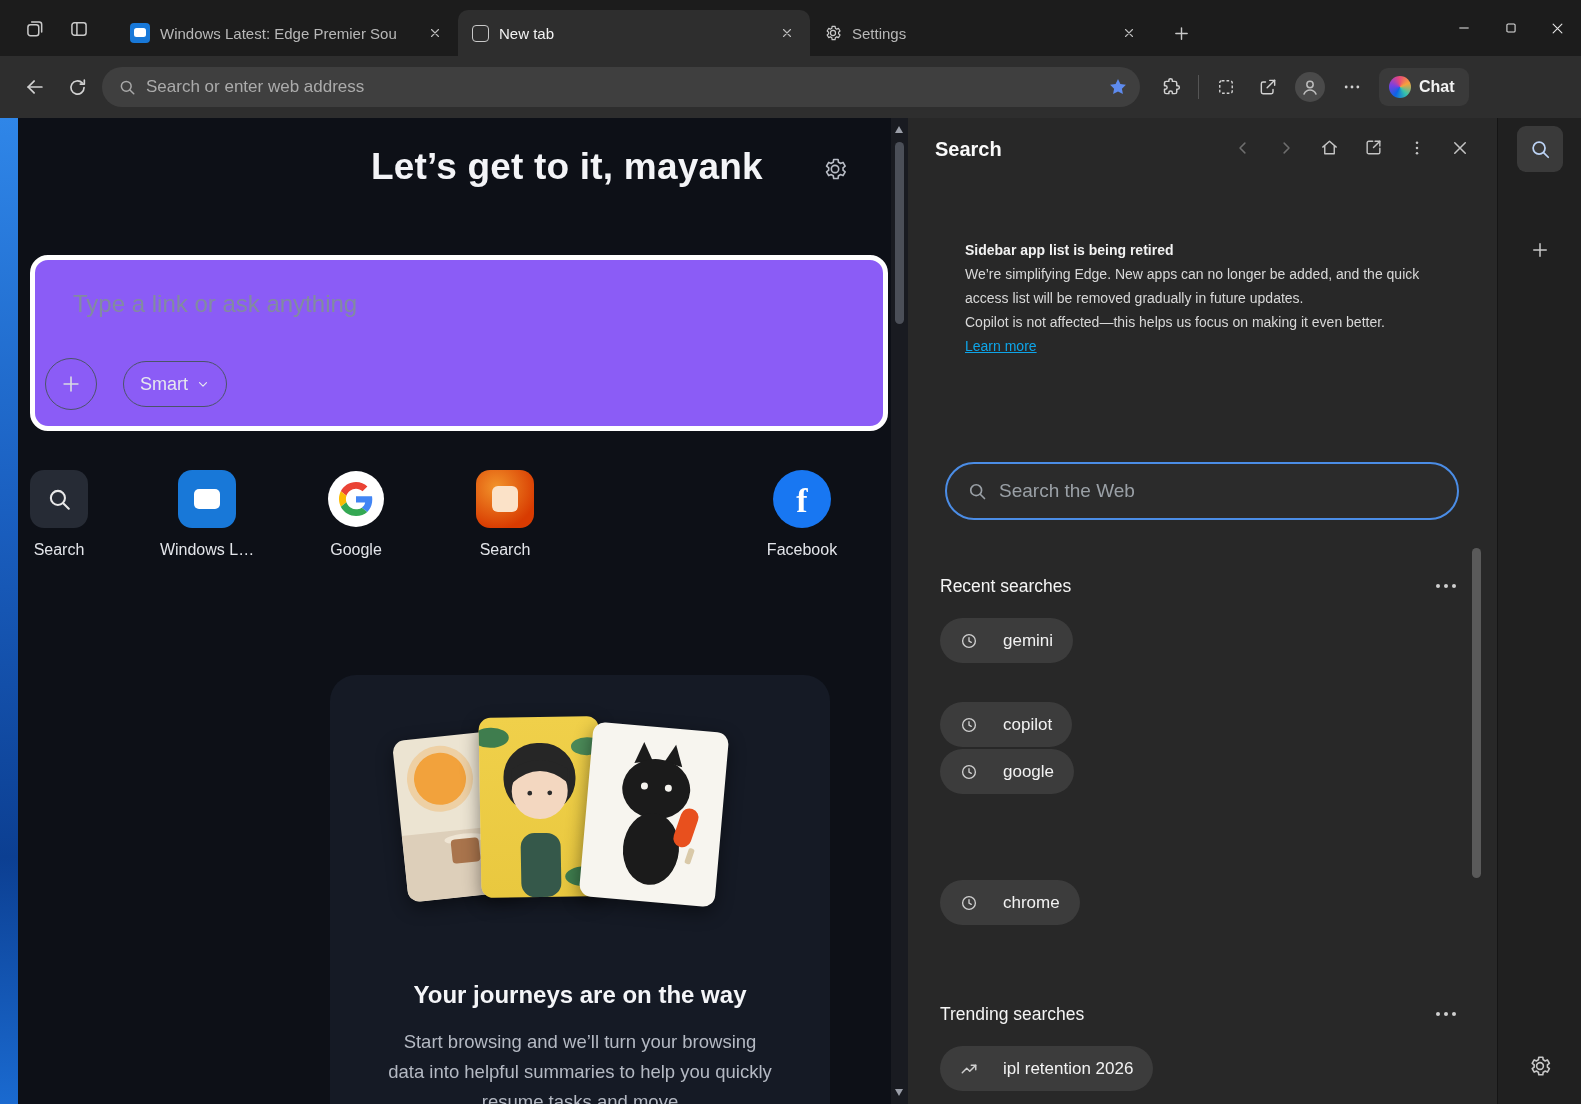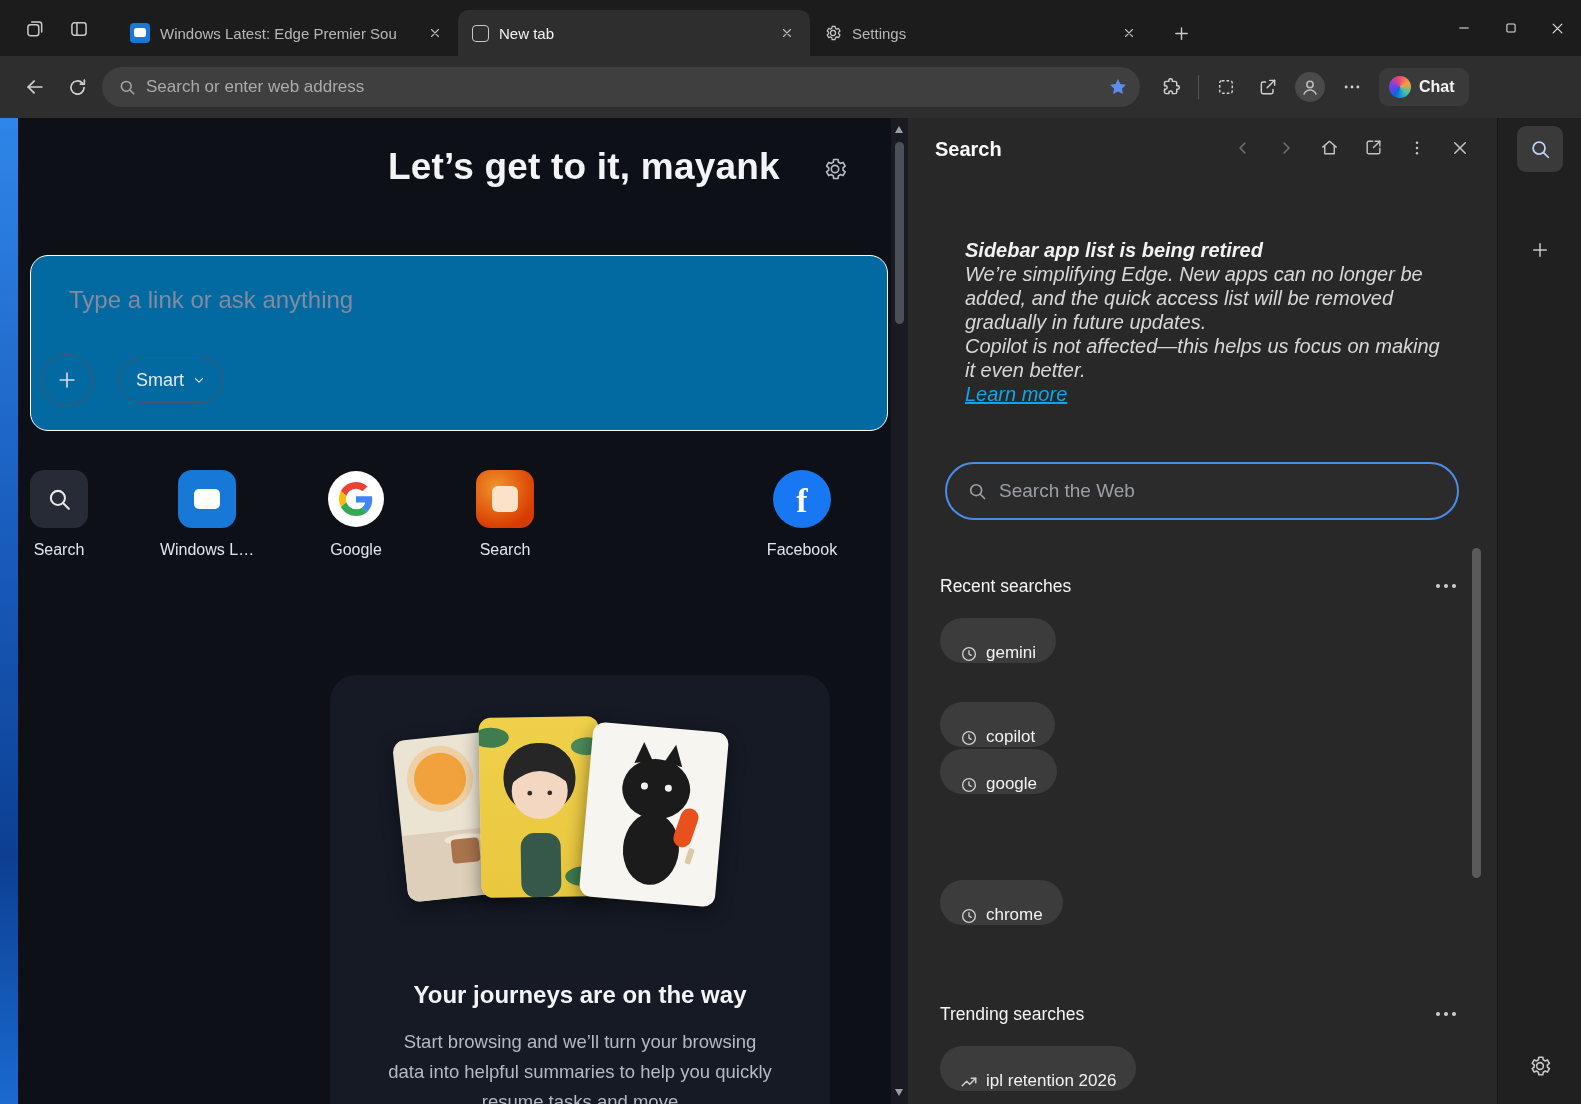--- a/index.html
+++ b/index.html
@@ -42,25 +42,25 @@
               padding:0 14px 0 10px; margin-left:6px; color:#f2f2f2; font-size:16px; font-weight:700; flex:none; }
   .copilot-orb { width:22px; height:22px; border-radius:50%;
                  background:conic-gradient(from 210deg,#0b63e5,#7a3fe0,#e8467c,#f6a23b,#37c5ab,#0b63e5); }
 
   
   .content { position:absolute; top:118px; left:0; right:0; bottom:0; display:flex; }
   .wallpaper { width:18px; background:linear-gradient(180deg,#2f86e8 0%,#1a5fc0 40%,#0c3f92 75%,#1a6ad0 100%); flex:none; }
 
   
   .newtab { position:relative; width:890px; flex:none; background:#0d1017; overflow:hidden; }
-  .greeting { position:absolute; left:370px; top:28px; font-size:37px; font-weight:700; color:#f3f4f7; letter-spacing:.2px; }
+  .greeting { position:absolute; left:353px; top:28px; font-size:37px; font-weight:700; color:#f3f4f7; letter-spacing:.2px; }
   .greet-gear { position:absolute; left:804px; top:38px; color:#b9bdc6; }
 
   .nt-searchbox { position:absolute; left:12px; top:137px; width:858px; height:176px; border-radius:18px;
-                  background:#0369a1; border:1px solid #ffffff; }
+                  background:#8b5cf6; border:5px solid #ffffff; }
   .nt-searchbox input { position:absolute; left:38px; top:30px; width:740px; background:transparent; border:none; outline:none;
                         font-size:24px; color:#e8eaf0; font-family:"Liberation Sans","DejaVu Sans",sans-serif; }
   .nt-searchbox input::placeholder { color:#828ba0; }
   .nt-add { position:absolute; left:10px; top:98px; width:52px; height:52px; border-radius:50%; border:1.5px solid #4b5468;
             display:flex; align-items:center; justify-content:center; color:#d7dae2; }
   .nt-smart { position:absolute; left:88px; top:101px; height:46px; border-radius:23px; border:1.5px solid #4b5468;
               display:flex; align-items:center; gap:8px; padding:0 16px; color:#e6e8ee; font-size:18px; }
 
   .shortcut { position:absolute; top:352px; width:116px; display:flex; flex-direction:column; align-items:center; }
   .tile { width:58px; height:58px; border-radius:14px; display:flex; align-items:center; justify-content:center; overflow:hidden; }
@@ -93,37 +93,37 @@
   .tri-up { position:absolute; top:8px; left:4px; width:0; height:0; border-left:4.5px solid transparent; border-right:4.5px solid transparent; border-bottom:7px solid #9a9ea8; }
   .tri-down { position:absolute; bottom:8px; left:4px; width:0; height:0; border-left:4.5px solid transparent; border-right:4.5px solid transparent; border-top:7px solid #9a9ea8; }
 
   
   .sidepanel { position:relative; width:589px; flex:none; background:#282828; overflow:hidden; }
   .sp-title { position:absolute; left:27px; top:20px; font-size:20px; font-weight:700; color:#fafafa; }
   .sp-nav { position:absolute; top:20px; right:28px; display:flex; align-items:center; gap:25px; }
   .sp-nav-btn { color:#c4c4c4; }
   .sp-nav-btn.dim { color:#6e6e6e; }
 
-  .sp-notice { position:absolute; left:57px; top:120px; width:482px; font-size:20px; line-height:24px; color:#d8d8d8;font-style:italic; }
+  .sp-notice { position:absolute; left:57px; top:120px; width:482px; font-size:14px; line-height:24px; color:#d8d8d8; }
   .sp-notice .nt-title { font-weight:700; color:#f2f2f2; }
   .sp-notice a { color:#0ea5e9; text-decoration:underline; }
 
   .sp-search { position:absolute; left:37px; top:344px; width:514px; height:58px; border-radius:29px;
                border:2px solid #4b8de6; background:#2b2b2b; display:flex; align-items:center; padding:0 20px; }
   .sp-search .sps-icon { color:#9aa0a6; margin-right:12px; }
   .sp-search input { flex:1; background:transparent; border:none; outline:none; color:#e8e8e8; font-size:19px;
                      font-family:"Liberation Sans","DejaVu Sans",sans-serif; }
   .sp-search input::placeholder { color:#9aa0a6; }
 
   .sp-heading { position:absolute; left:32px; font-size:17.5px; font-weight:400; color:#f5f5f5; }
   .dots-h { position:absolute; left:528px; display:flex; gap:4px; align-items:center; height:20px; }
   .dots-h i { width:4px; height:4px; border-radius:50%; background:#cfcfcf; }
 
   .pill { position:absolute; left:32px; height:45px; border-radius:22.5px; background:#3c3c3c;
-          display:flex; align-items:flex-end; gap:8px; padding:0 20px; font-size:17px; color:#f2f2f2; }
+          display:flex; align-items:center; gap:25px; padding:0 20px; font-size:17px; color:#f2f2f2; }
   .pill .picon { color:#cfcfcf; }
 
   .panel-scrollbar { position:absolute; right:16px; top:430px; width:9px; height:330px; border-radius:4.5px; background:#5a5a5a; }
 
   
   .rail { position:relative; flex:1; background:#202020; border-left:1px solid #151515; }
   .rail-search { position:absolute; left:50%; transform:translateX(-50%); top:8px; width:46px; height:46px; border-radius:9px;
                  background:#3a3a3a; display:flex; align-items:center; justify-content:center; color:#bcd3f5; }
   .rail-add { position:absolute; left:50%; transform:translateX(-50%); top:112px; width:40px; height:40px;
               display:flex; align-items:center; justify-content:center; color:#c8c8c8; }

